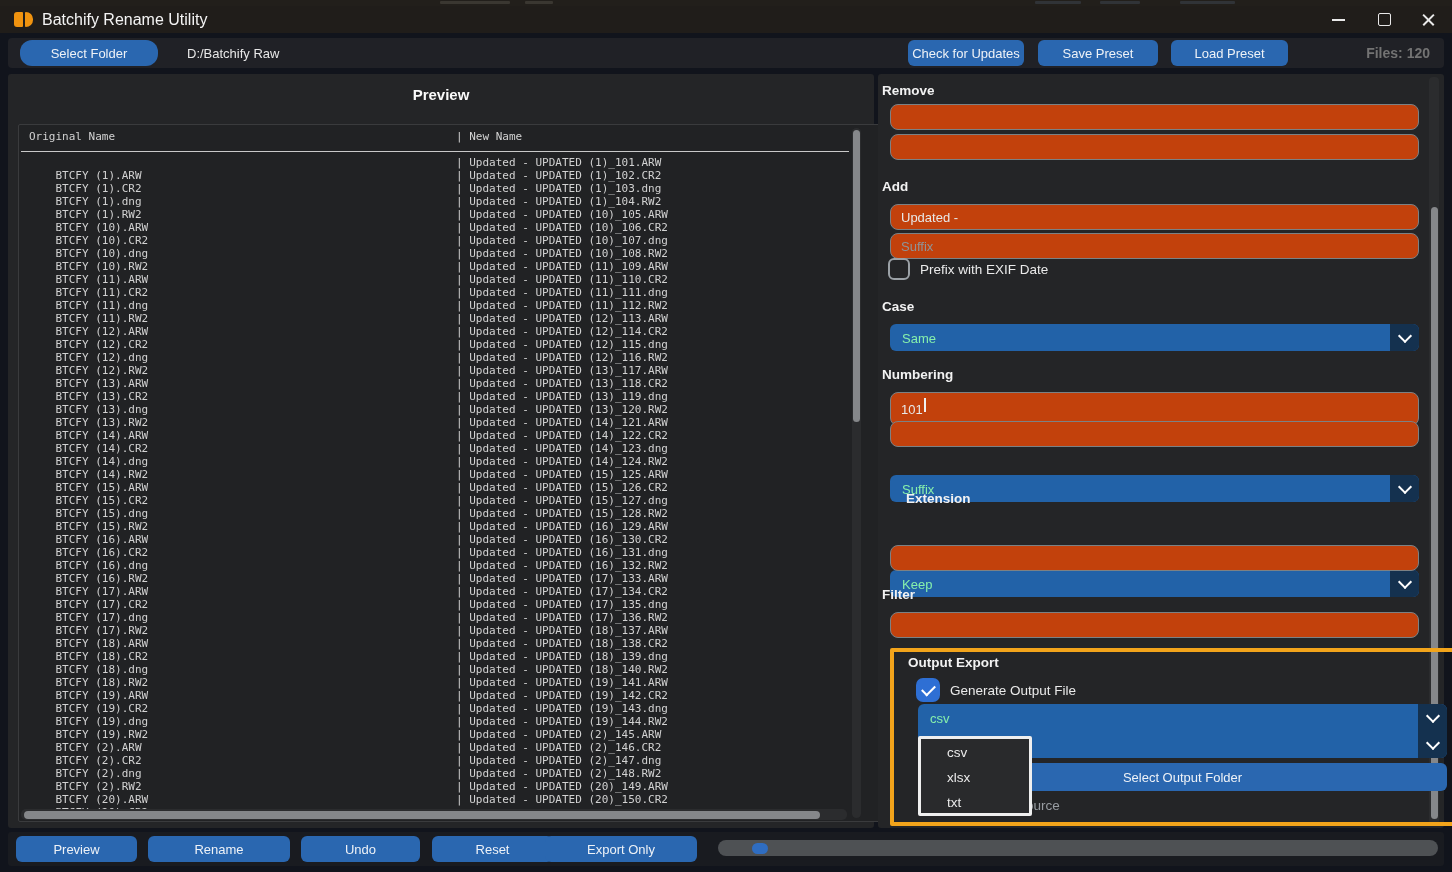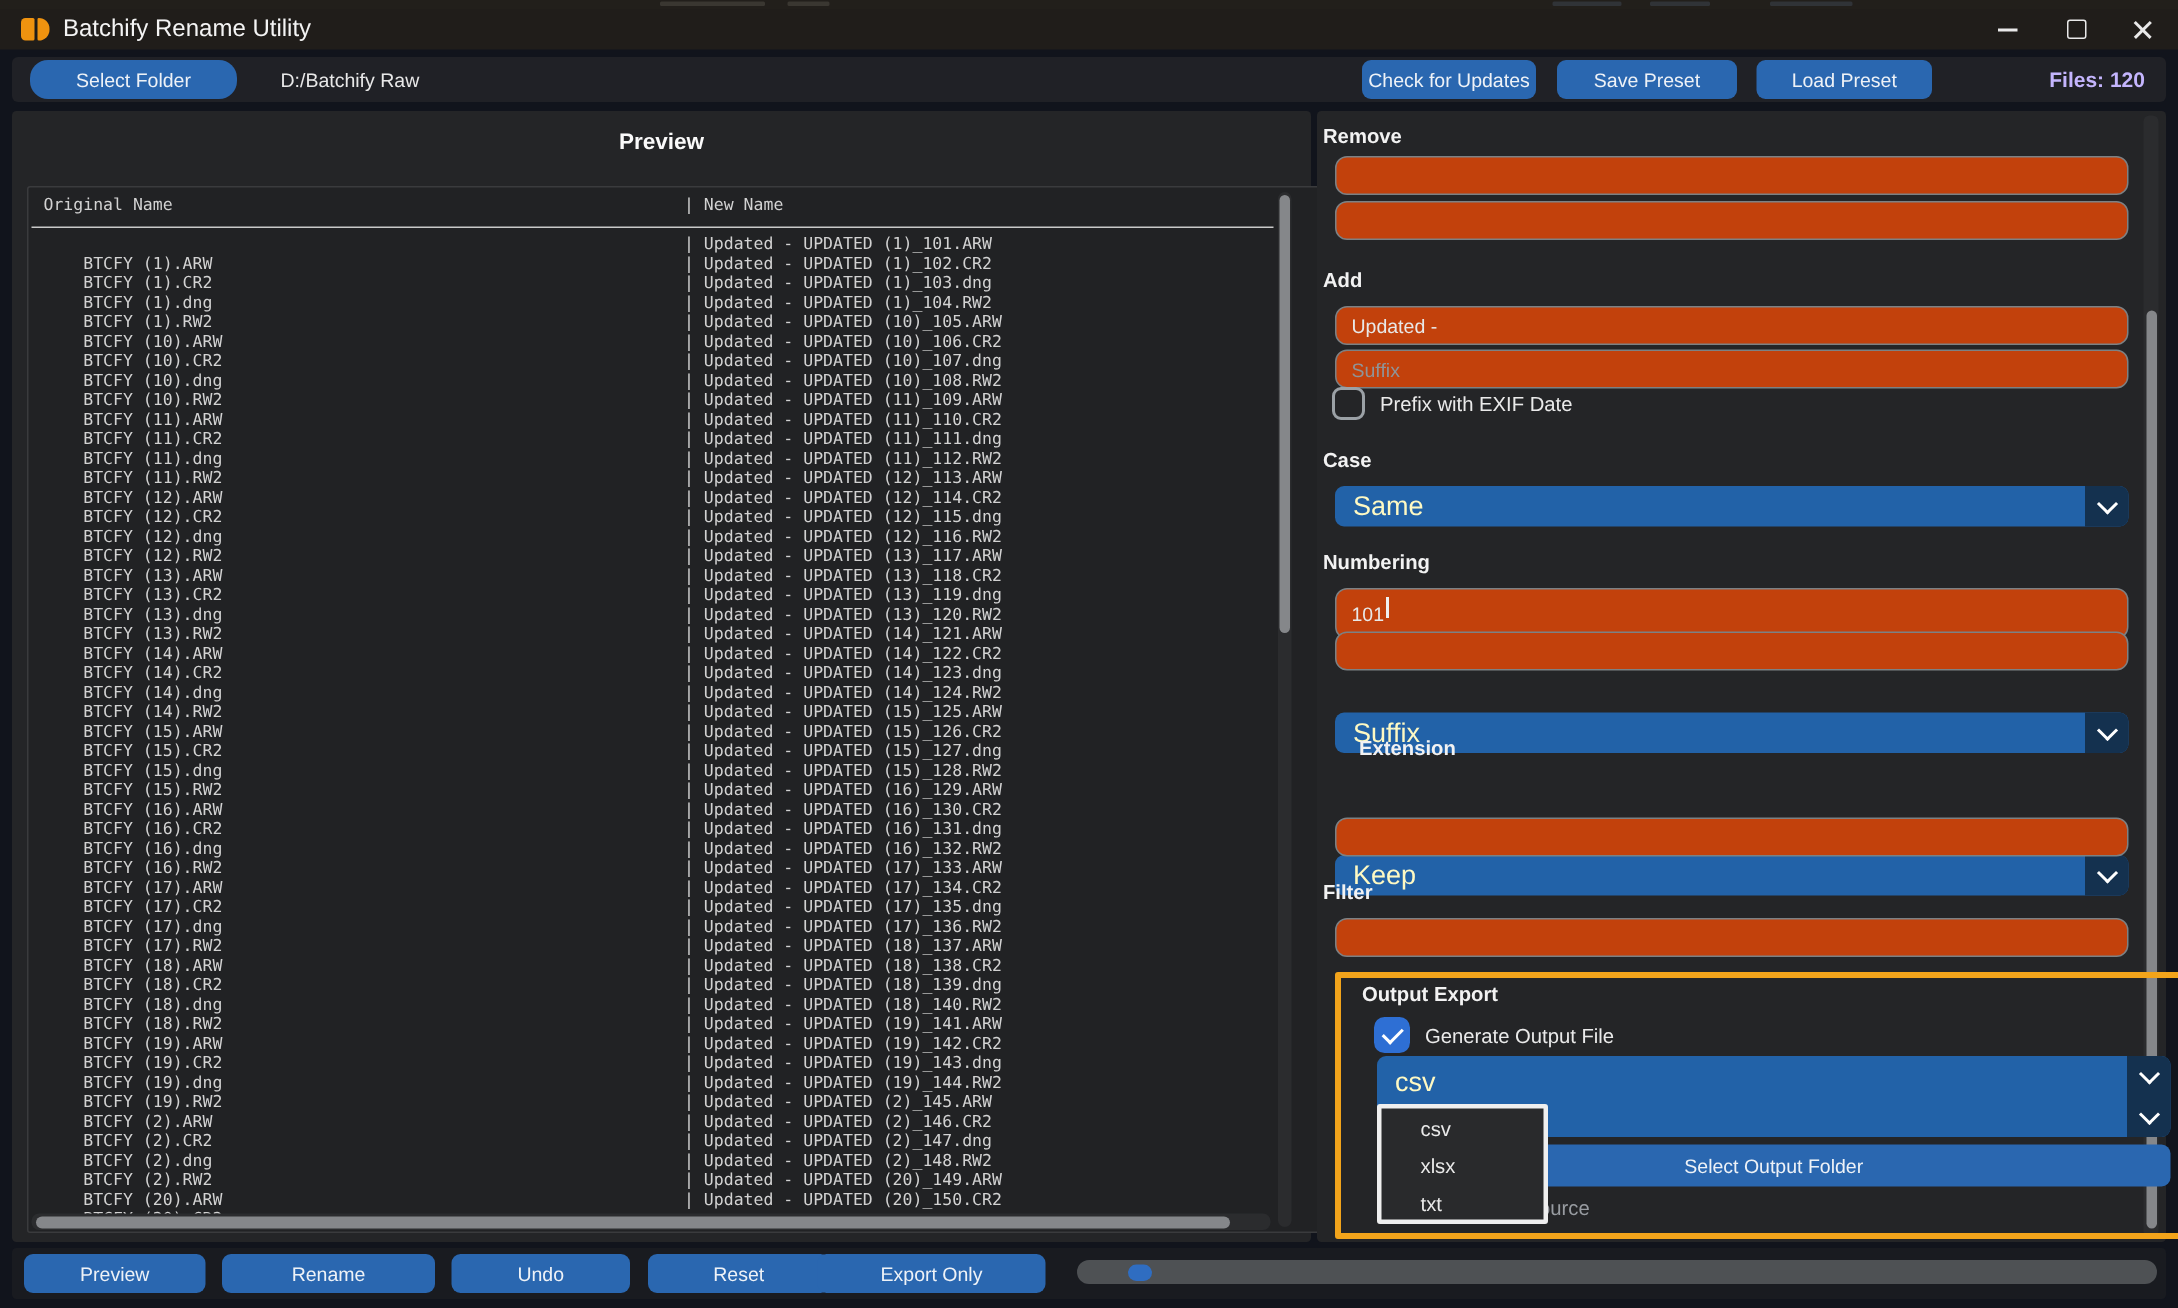--- a/index.html
+++ b/index.html
@@ -19,38 +19,38 @@
   .wc-min-g{width:13px;height:2px;background:#e9e9e9;}
   .wc-max-g{width:11px;height:11px;border:1.5px solid #e9e9e9;border-radius:2px;}
   .wc-x1,.wc-x2{position:absolute;width:15px;height:1.8px;background:#e9e9e9;}
   .wc-x1{transform:rotate(45deg);} .wc-x2{transform:rotate(-45deg);}
   
   .toolbar{left:8px;top:38px;width:1436px;height:30px;background:#202126;border-radius:4px;}
   .btn{background:#2a67b0;color:#eef2f7;border-radius:6px;display:flex;align-items:center;
        justify-content:center;font-size:13px;cursor:default;}
   .btn-pill{border-radius:12px;}
   .path-text{color:#e8e8e8;font-size:13px;line-height:26px;}
-  .files-text{color:#c4b5fd;font-weight:bold;font-size:14px;}
+  .files-text{color:#737373;font-weight:bold;font-size:14px;}
   
   .panel{background:#242527;border-radius:3px;}
   .ptitle{color:#fafafa;font-weight:bold;font-size:15px;}
   .listbox{background:#212224;border:1px solid #3a3b3d;border-radius:2px;}
   .mono{font-family:"DejaVu Sans Mono",monospace;font-size:11px;color:#d2d2d2;white-space:pre;}
   .hline{background:#c9c9c9;height:1px;}
   .row{position:relative;height:13px;}
   .row .c2{position:absolute;left:427px;top:0;}
   .sb-track{background:#2b2c2e;border-radius:5px;}
   .sb-thumb{background:#85878a;border-radius:4px;position:absolute;}
   
   .label{color:#f2f2f2;font-weight:bold;font-size:13.5px;}
   .tinput{background:#c2410c;border:1.5px solid #7c8184;border-radius:8px;width:100%;height:100%;
           color:#e8e8e8;font-size:13px;padding:0 10px;box-sizing:border-box;outline:none;
           font-family:"Liberation Sans",sans-serif;}
   .tinput::placeholder{color:#8f9498;}
-  .dd{background:#2262a8;border-radius:6px;color:#fef9c3;font-size:18px;position:relative;}
+  .dd{background:#2262a8;border-radius:6px;color:#86efac;font-size:13px;position:relative;}
   .dd-label{position:absolute;left:12px;top:50%;transform:translateY(-50%);}
   .dd-cap{position:absolute;right:0;top:0;bottom:0;width:29px;background:#14314f;
           border-radius:0 6px 6px 0;display:flex;align-items:center;justify-content:center;}
   .chev{width:8px;height:8px;border-left:2.2px solid #fff;border-bottom:2.2px solid #fff;
         transform:rotate(-45deg);margin-top:-4px;}
   .cb{border:2.2px solid #9ba1a6;border-radius:6px;background:transparent;}
   .cb-on{background:#2e6fd4;border-radius:7px;display:flex;align-items:center;justify-content:center;}
   .check{width:11px;height:6px;border-left:2.6px solid #fff;border-bottom:2.6px solid #fff;
          transform:rotate(-45deg);margin-top:-3px;}
   .cb-label{color:#eaeaea;font-size:13.5px;}

